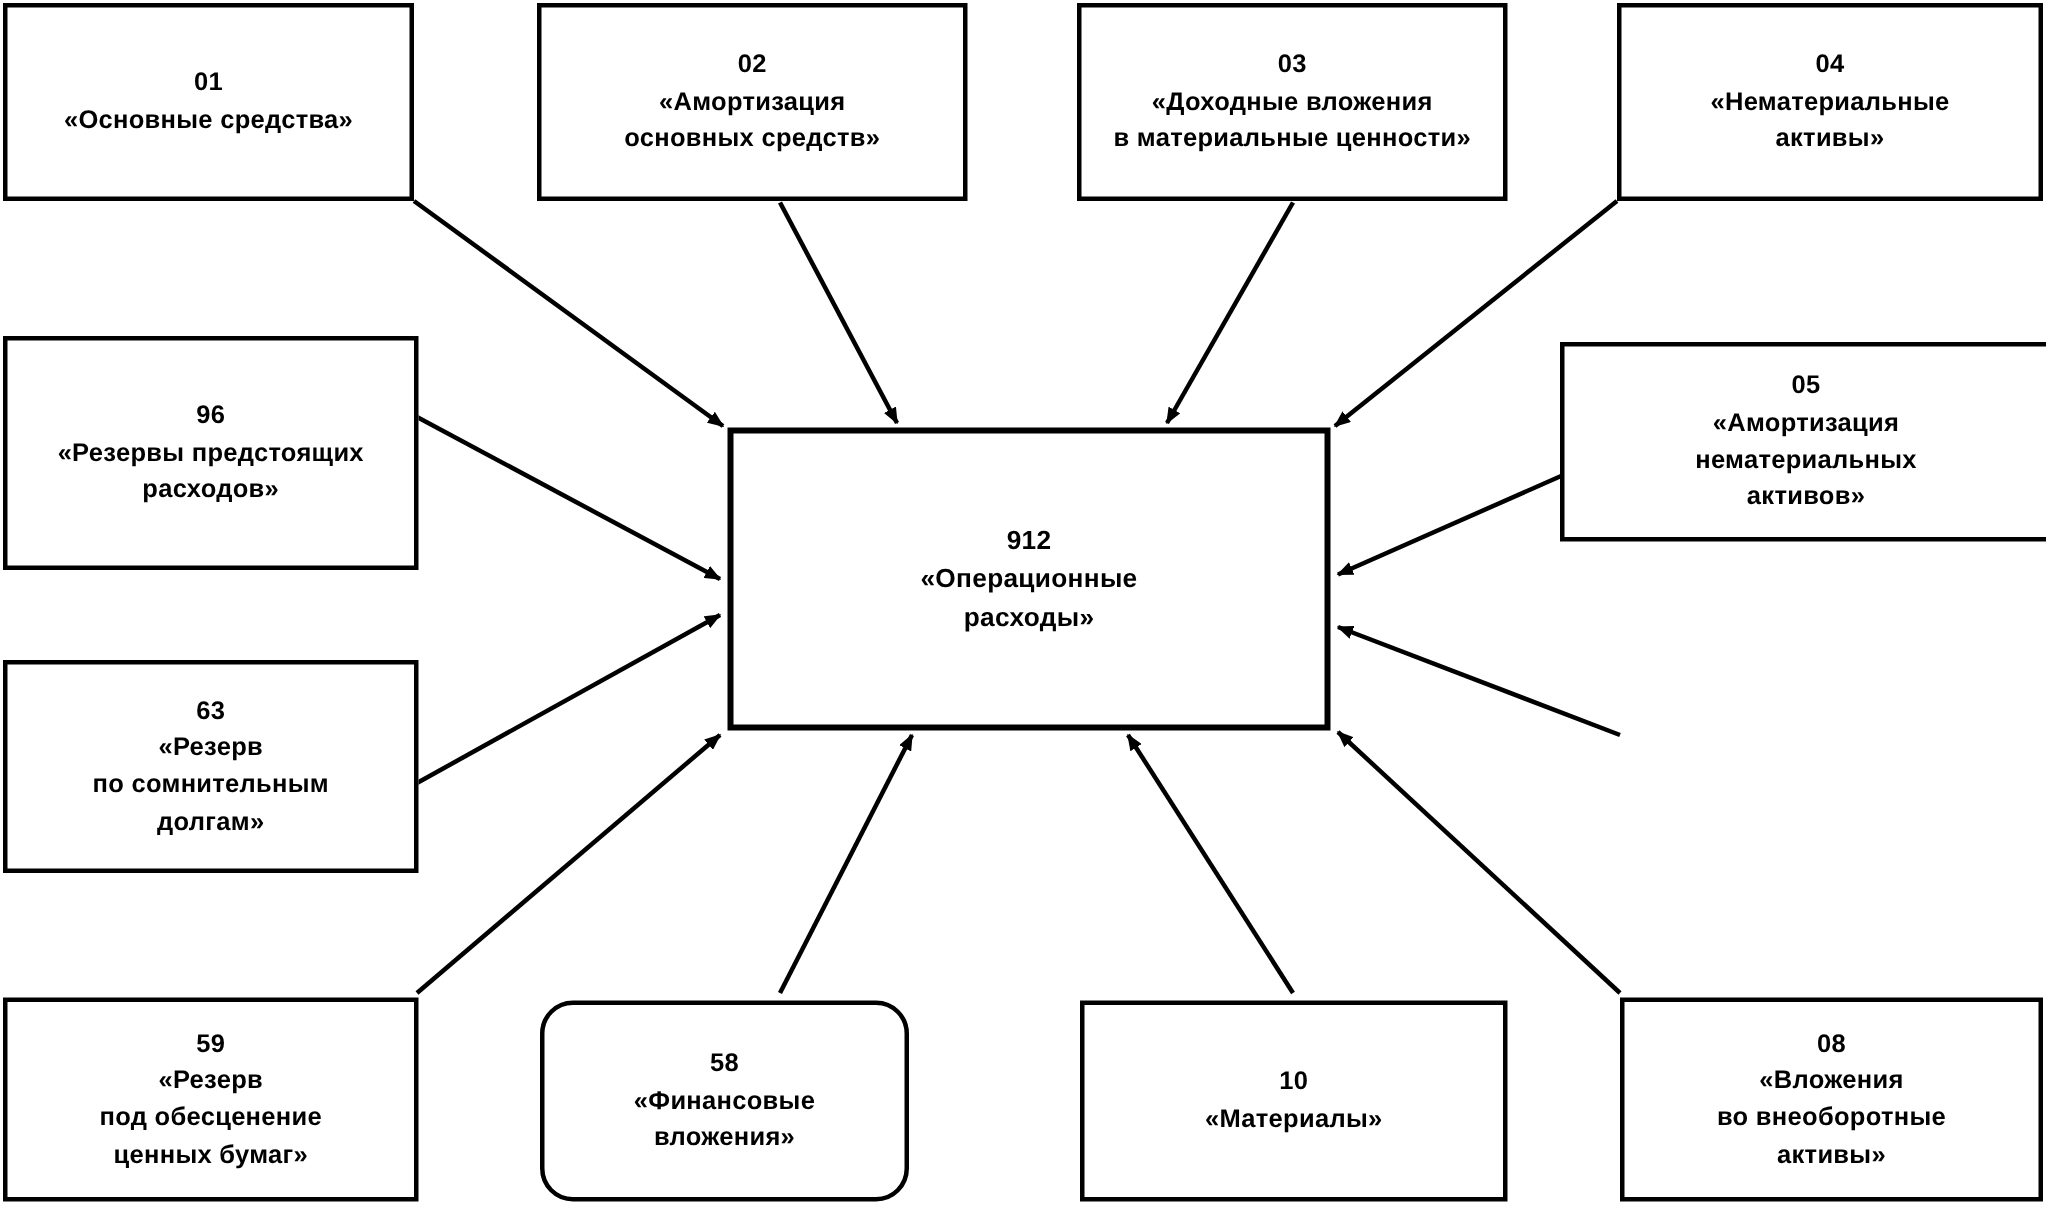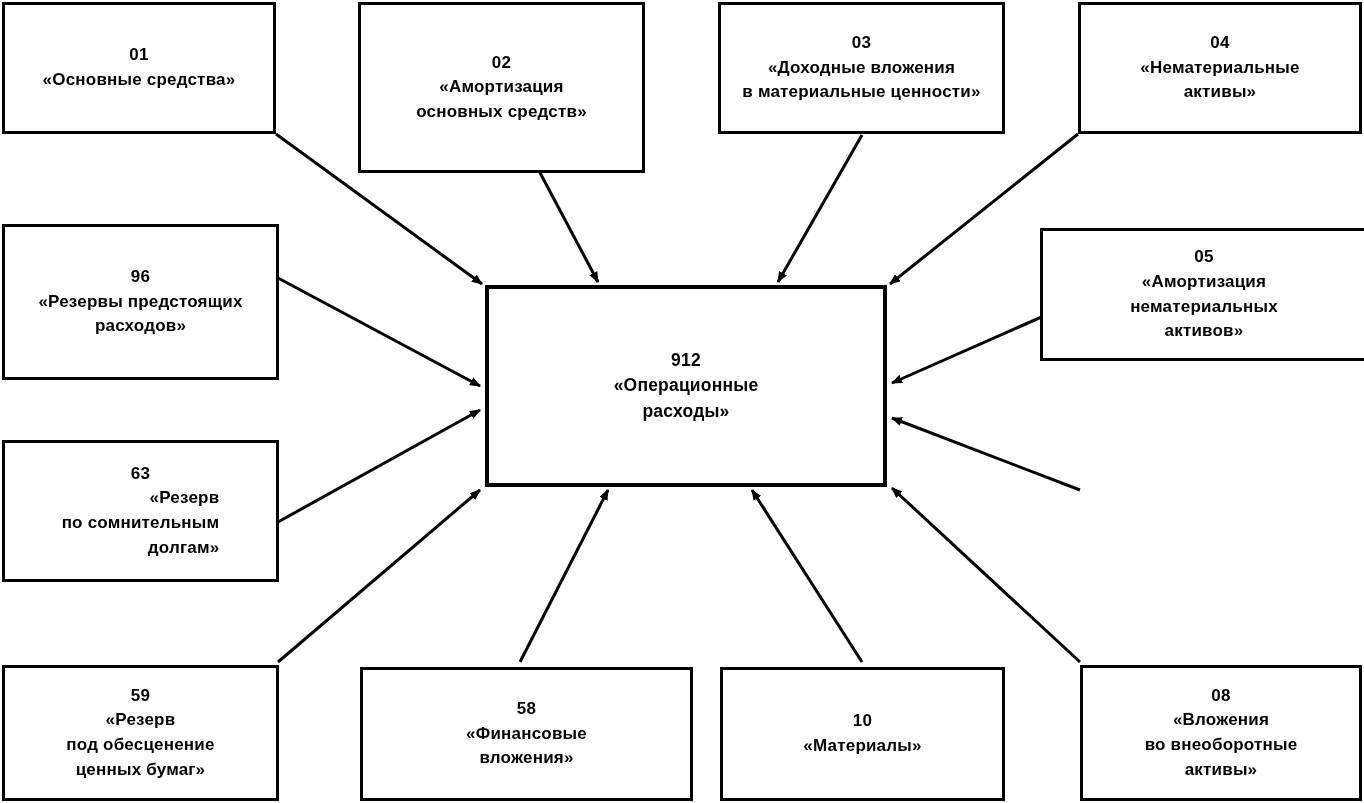--- a/index.html
+++ b/index.html
@@ -88,21 +88,21 @@
     <line x1="520" y1="662" x2="608" y2="490" stroke="#000000" stroke-width="3" marker-end="url(#arrowhead)"></line>
 
     <line x1="862" y1="662" x2="752" y2="490" stroke="#000000" stroke-width="3" marker-end="url(#arrowhead)"></line>
   </svg>
 
   <div class="node-box" style="left:2px; top:2px; width:274px; height:132px;">
     <span class="node-code">01</span>
     <span class="node-title">«Основные средства»</span>
   </div>
 
-  <div class="node-box" style="left:358px; top:2px; width:287px; height:171px;">
+  <div class="node-box" style="left:358px; top:2px; width:287px; height:132px;">
     <span class="node-code">02</span>
     <span class="node-title">«Амортизация
 основных средств»</span>
   </div>
 
   <div class="node-box" style="left:718px; top:2px; width:287px; height:132px;">
     <span class="node-code">03</span>
     <span class="node-title">«Доходные вложения
 в материальные ценности»</span>
   </div>
@@ -112,21 +112,21 @@
     <span class="node-title">«Нематериальные
 активы»</span>
   </div>
 
   <div class="node-box" style="left:2px; top:224px; width:277px; height:156px;">
     <span class="node-code">96</span>
     <span class="node-title">«Резервы предстоящих
 расходов»</span>
   </div>
 
-  <div class="node-box" style="left:2px; top:440px; width:277px; height:142px;text-align:right;">
+  <div class="node-box" style="left:2px; top:440px; width:277px; height:142px;">
     <span class="node-code">63</span>
     <span class="node-title">«Резерв
 по сомнительным
 долгам»</span>
   </div>
 
   <div class="node-box" style="left:2px; top:665px; width:277px; height:136px;">
     <span class="node-code">59</span>
     <span class="node-title">«Резерв
 под обесценение
@@ -141,21 +141,21 @@
   </div>
 
 
   <div class="node-box" style="left:1080px; top:665px; width:282px; height:136px;">
     <span class="node-code">08</span>
     <span class="node-title">«Вложения
 во внеоборотные
 активы»</span>
   </div>
 
-  <div class="node-box" style="left:360px; top:667px; width:333px; height:134px;">
+  <div class="node-box" style="left:360px; top:667px; width:246px; height:134px;border-radius:22px;">
     <span class="node-code">58</span>
     <span class="node-title">«Финансовые
 вложения»</span>
   </div>
 
   <div class="node-box" style="left:720px; top:667px; width:285px; height:134px;">
     <span class="node-code">10</span>
     <span class="node-title">«Материалы»</span>
   </div>
 

